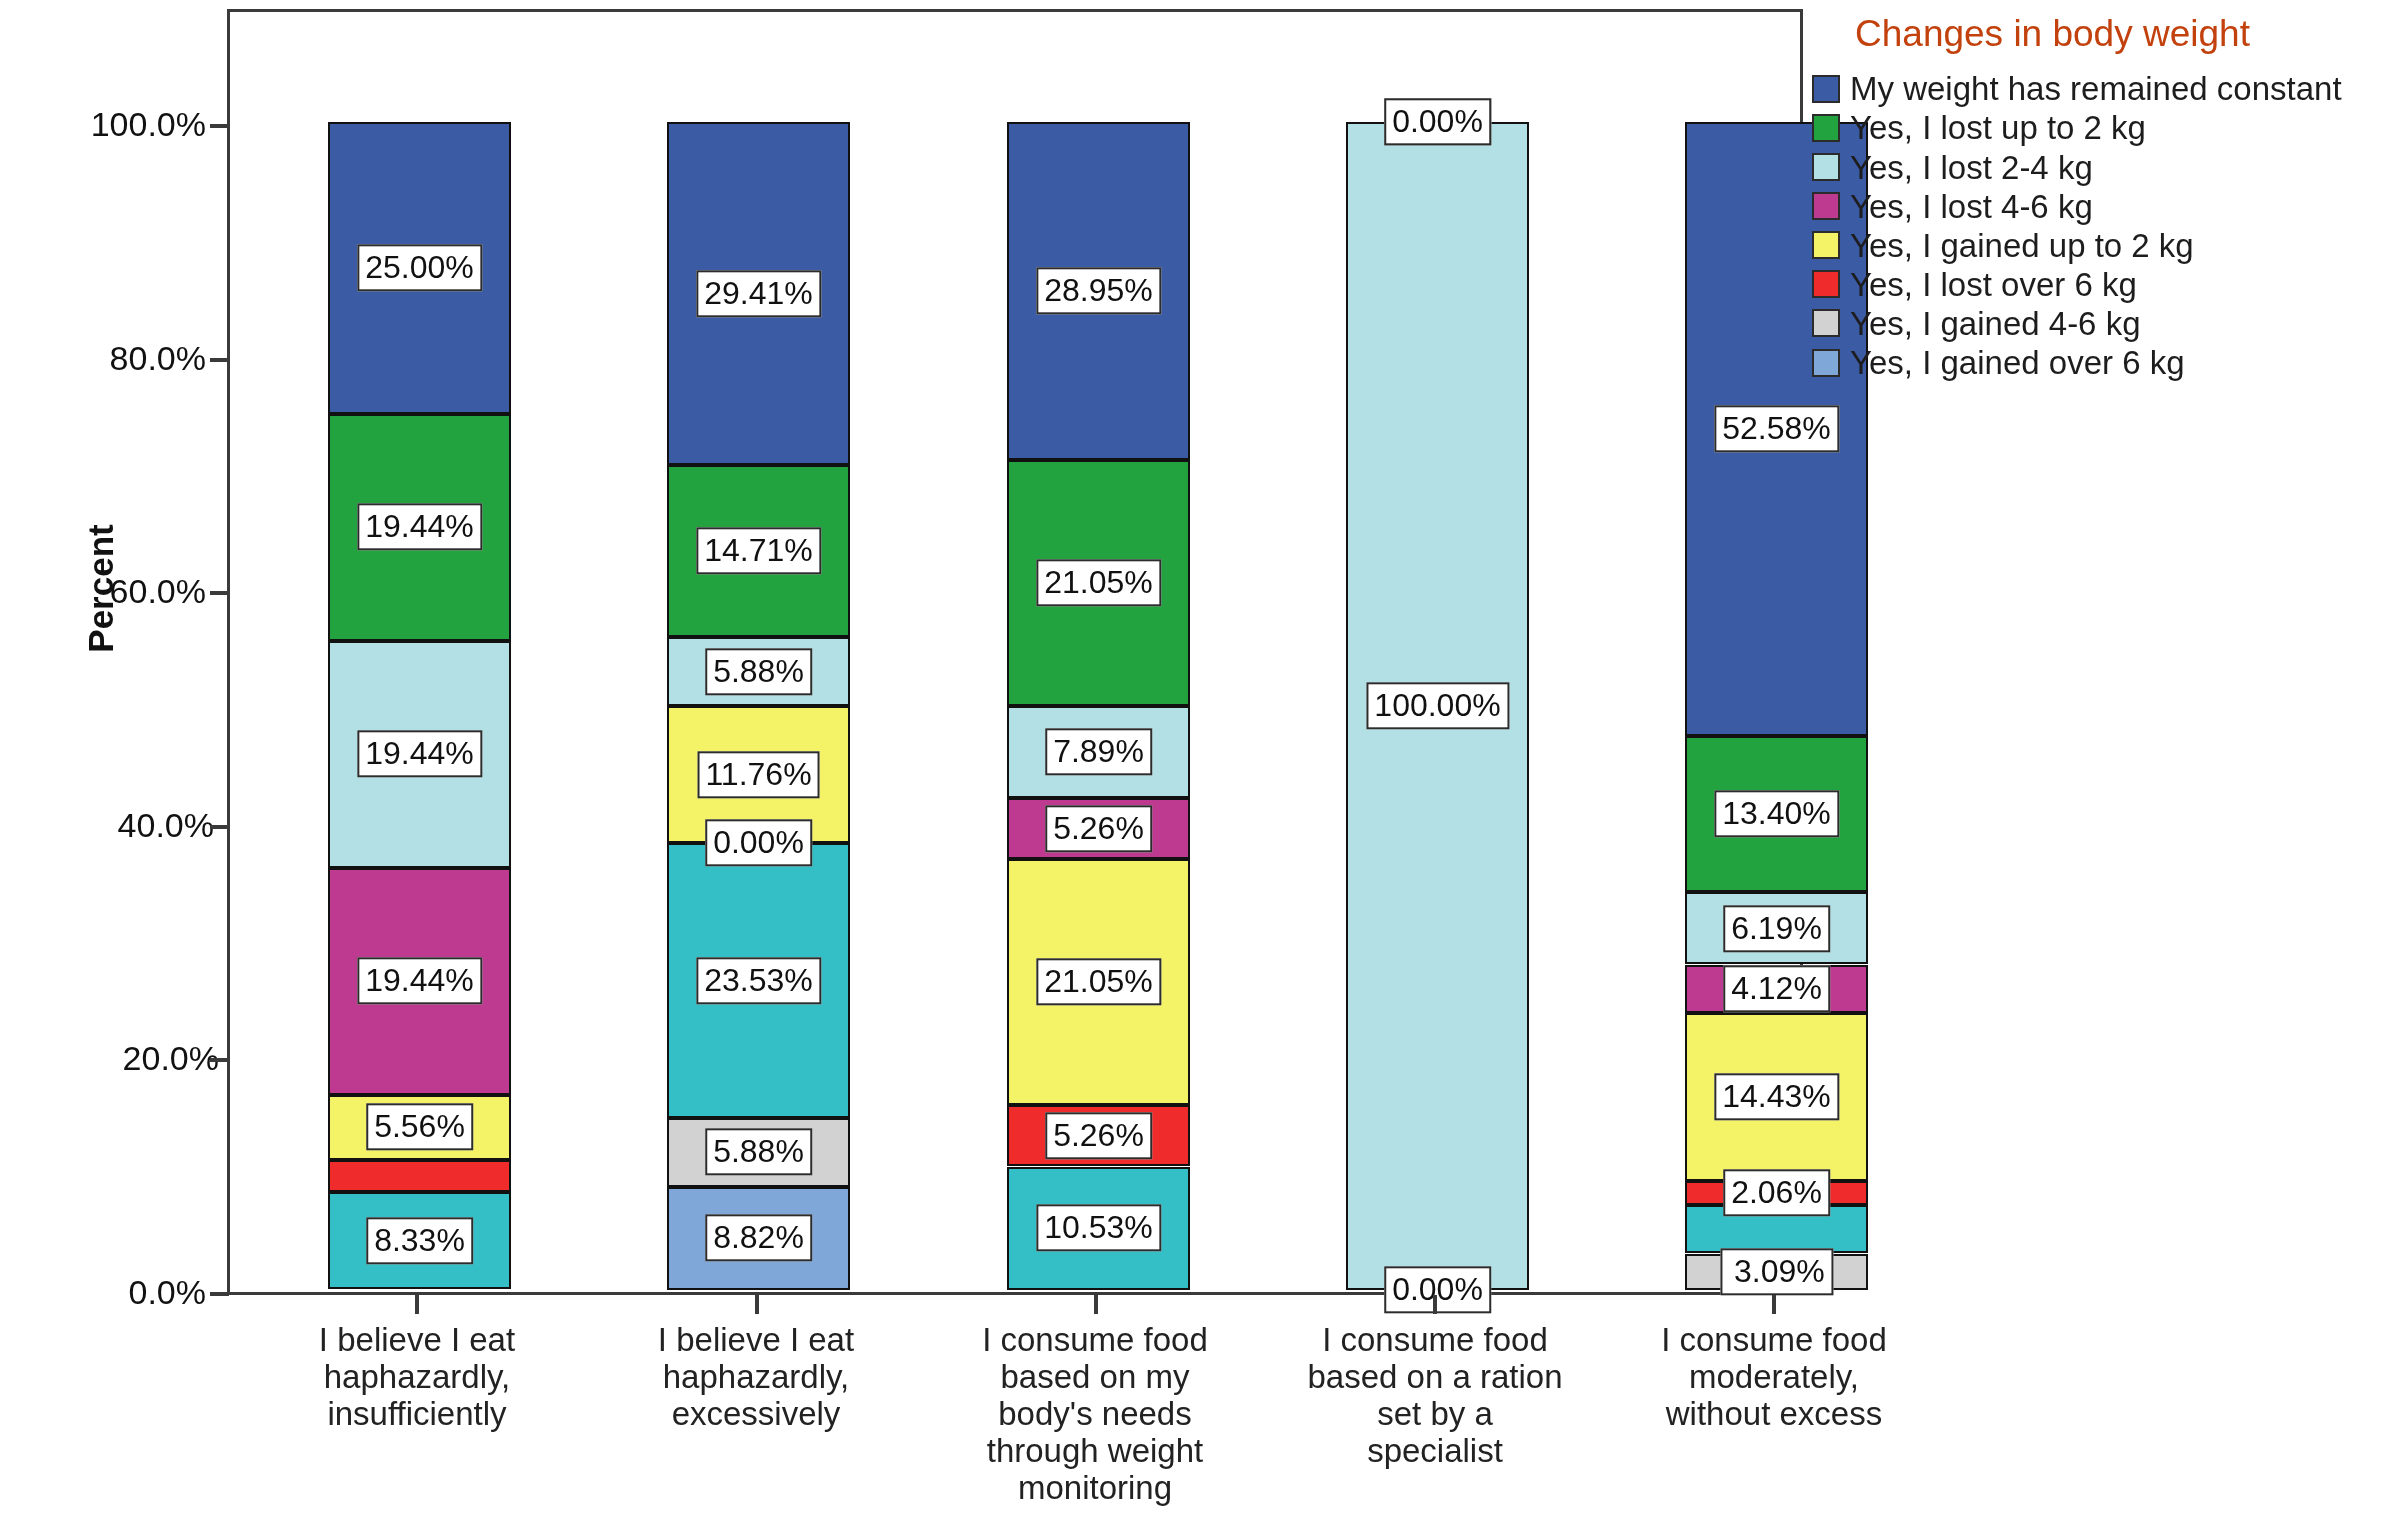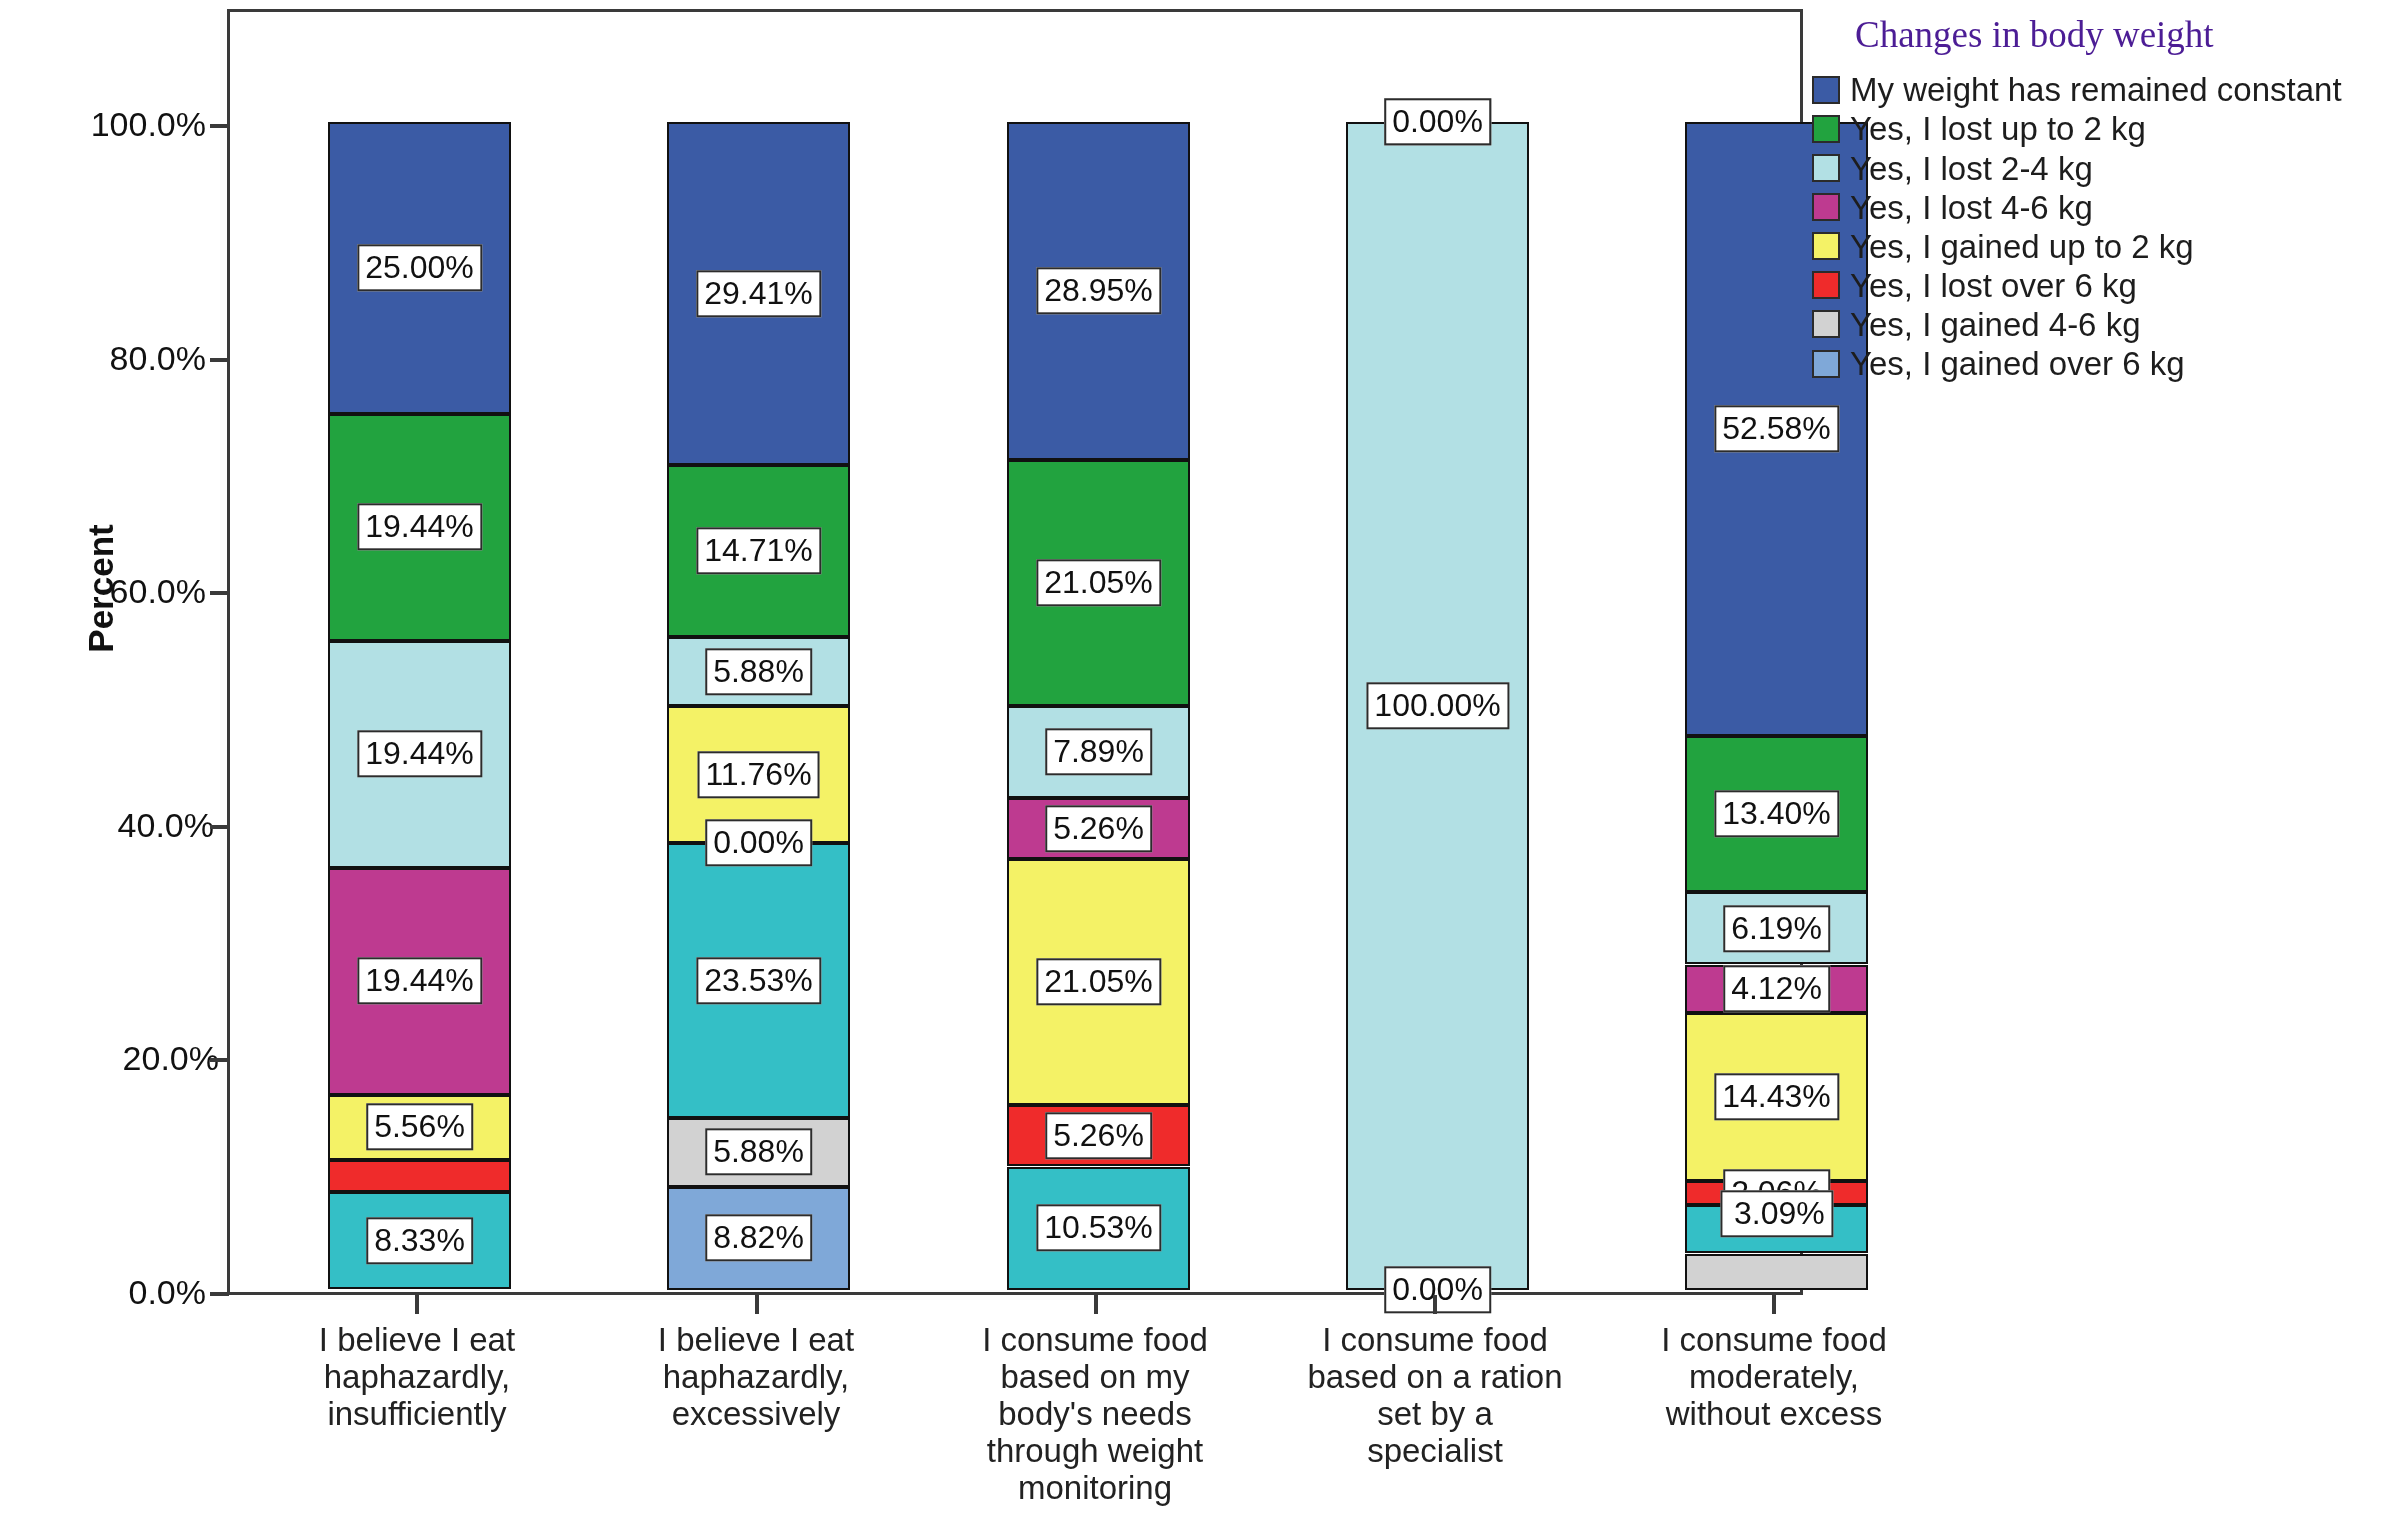--- a/index.html
+++ b/index.html
@@ -44,21 +44,21 @@
   .x-tick-mark{position:absolute;width:3.5px;height:18.5px;background:#3a3a3a;top:1295px;}
   .x-cat-label{
     position:absolute;top:1322px;width:298px;
     text-align:center;font-size:33px;line-height:1.12;color:#222;
     transform:translateX(-50%);
   }
 
   
   #legend{position:absolute;left:1812px;top:12.8px;width:589px;}
   #legend-title{
-    font-size:37px;color:#4c1d95;margin:0 0 15.6px 43px;white-space:nowrap;font-family:Liberation Serif, serif;
+    font-size:37px;color:#c2410c;margin:0 0 15.6px 43px;white-space:nowrap;
   }
   .legend-row{display:flex;align-items:center;height:37px;margin-bottom:2.1px;}
   .legend-swatch{
     width:28px;height:28px;border:2.8px solid #2b2b2b;box-sizing:border-box;
     flex:0 0 auto;margin-right:10px;
   }
   .legend-label{font-size:33px;color:#1d1d1d;white-space:nowrap;line-height:1;}
 </style>
 </head>
 <body>
@@ -147,21 +147,21 @@
           <div class="seg" style="background: rgb(244, 242, 102); top: 891px; height: 168px;"></div>
           <div class="seg" style="background: rgb(239, 43, 43); top: 1059px; height: 24px;"></div>
           <div class="seg" style="background: rgb(52, 191, 198); top: 1083px; height: 48px;"></div>
           <div class="seg" style="background: rgb(210, 210, 210); top: 1132px; height: 36px;"></div>
           <div class="seg-label" style="top: 307px;">52.58%</div>
           <div class="seg-label" style="top: 692px;">13.40%</div>
           <div class="seg-label" style="top: 807px;">6.19%</div>
           <div class="seg-label" style="top: 867px;">4.12%</div>
           <div class="seg-label" style="top: 975px;">14.43%</div>
           <div class="seg-label" style="top: 1071px;">2.06%</div>
-          <div class="seg-label" style="top: 1092px; padding-left: 12px;">3.09%</div>
+          <div class="seg-label" style="top: 1150px; padding-left: 12px;">3.09%</div>
         </div>
       </div>
   </div>
 
   <div id="x-axis">
       <div class="x-tick-mark" style="left: 415px;"></div>
       <div class="x-cat-label" style="left: 417px;">
         <div>I believe I eat</div>
         <div>haphazardly,</div>
         <div>insufficiently</div>

